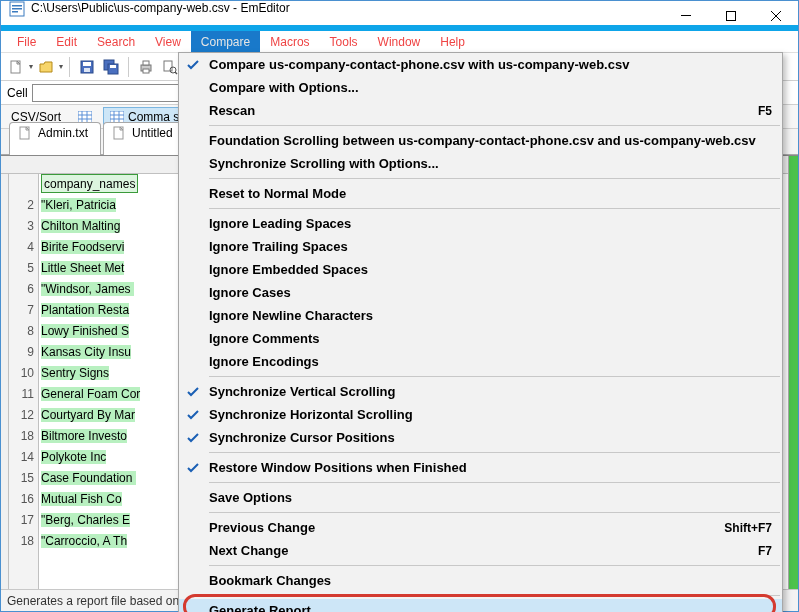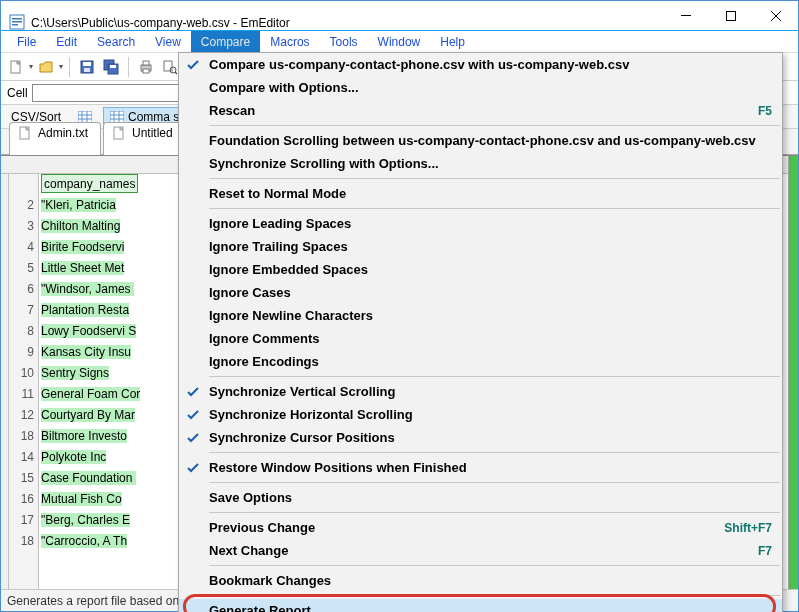--- a/index.html
+++ b/index.html
@@ -1,27 +1,27 @@
 <!DOCTYPE html>
 <html><head>
 <meta charset="utf-8">
 <style>
 * { box-sizing: border-box; margin: 0; padding: 0; font-family: "Segoe UI", Tahoma, sans-serif; font-size: 12px; }
 body { background: #fff; width: 799px; height: 612px; overflow: hidden; position: relative; }
 
 .window { border: 1px solid #4a90d0; width: 799px; height: 612px; display: flex; flex-direction: column; background: #fff; }
 
-.titlebar { height: 30px; background: #fff; display: flex; align-items: flex-end; padding-left: 8px; border-bottom: 1px solid #0ea5e9; }
+.titlebar { height: 30px; background: #fff; display: flex; align-items: flex-start; padding-left: 8px; border-bottom: 6px solid #0ea5e9; }
 .titlebar .icon { width: 16px; height: 16px; margin-right: 6px; display:inline-flex; }
 .titlebar .title { flex: 1; color: #000; font-size: 12px; }
 .win-controls { display: flex; }
 .win-btn { width: 45px; height: 29px; display: flex; align-items: center; justify-content: center; color: #222; }
 
 .menubar { height: 22px; display: flex; align-items: stretch; padding-left: 6px; border-bottom: 1px solid #e0e0e0; }
-.menu-item { padding: 0 10px; display: flex; align-items: center; color: #1d4ed8; }
+.menu-item { padding: 0 10px; display: flex; align-items: center; color: #ef4444; }
 .menu-item.active { background: #1979ca; color: #e5e5e5; }
 
 .toolbar { height: 28px; display: flex; align-items: center; border-bottom: 1px solid #d0d0d0; padding-left: 4px; gap:2px; }
 .tb-sep { width:1px; height:20px; background:#ccc; margin:0 4px; }
 .tb-btn { width: 22px; height:22px; display:flex; align-items:center; justify-content:center; }
 
 .cellbar { height: 24px; display: flex; align-items: center; border-bottom: 1px solid #d0d0d0; padding-left: 6px; gap:4px; }
 .cellbar .lbl { font-size:12px; }
 .cellbar input { flex:0 0 140px; height:18px; border:1px solid #8a8a8a; padding:0 2px; font-size:12px; }
 
@@ -48,21 +48,21 @@
 
 .right-strip { width:10px; background:linear-gradient(#4cc24c,#4cc24c); border-left:1px solid #aaa; }
 .left-marker { width:8px; background:#f0f0f0; border-right:1px solid #c0c0c0;}
 
 .statusbar { height:22px; border-top:1px solid #c8c8c8; display:flex; align-items:center; padding:0 6px; font-size:12px; color:#333; background:#f3f3f3; }
 
 .dropdown { position:absolute; left:178px; top:52px; width:605px; background:#f2f2f2; border:1px solid #a7a7a7; box-shadow: 3px 3px 6px rgba(0,0,0,0.25); z-index:100; }
 .dropdown .dd-row { display:flex; align-items:center; height:23px; padding-right:10px;font-weight:bold; }
 .dropdown .dd-check { width:28px; display:flex; align-items:center; justify-content:center; color:#1a5fb4; }
 .dropdown .dd-label { flex:1; color:#000; font-size:13px; padding-left:2px; white-space:nowrap; overflow:hidden; }
-.dropdown .dd-accel { color:#0f766e; font-size:12px; }
+.dropdown .dd-accel { color:#000000; font-size:12px; }
 .dropdown .dd-sep { height:1px; background:#c8c8c8; margin:3px 2px 3px 30px; }
 .dropdown .highlighted { background:#cde6f7; position:relative; }
 .highlight-ring { position:absolute; left:4px; right:6px; bottom:3px; height:25px; border:3px solid #d43a2f; border-radius:12px; pointer-events:none; }
 
 .watermark { position:absolute; right:140px; bottom:70px; font-size:28px; color:rgba(0,0,0,0.07); font-weight:bold; letter-spacing:1px; pointer-events:none; transform: translateY(0); }
 
 svg { display:block; }
 </style>
 </head>
 <body>
@@ -236,21 +236,21 @@
             <div>18</div>
           </div>
         <div class="code" id="code">
             <div><span class="header-row">company_names</span></div>
             <div><span class="hl">"Kleri, Patricia</span></div>
             <div><span class="hl">Chilton Malting</span></div>
             <div><span class="hl">Birite Foodservi</span></div>
             <div><span class="hl">Little Sheet Met</span></div>
             <div><span class="hl">"Windsor, James </span></div>
             <div><span class="hl">Plantation Resta</span></div>
-            <div><span class="hl">Lowy Foodservi S</span></div>
+            <div><span class="hl">Lowy Finished S</span></div>
             <div><span class="hl">Kansas City Insu</span></div>
             <div><span class="hl">Sentry Signs</span></div>
             <div><span class="hl">General Foam Cor</span></div>
             <div><span class="hl">Courtyard By Mar</span></div>
             <div><span class="hl">Biltmore Investo</span></div>
             <div><span class="hl">Polykote Inc</span></div>
             <div><span class="hl">Case Foundation </span></div>
             <div><span class="hl">Mutual Fish Co</span></div>
             <div><span class="hl">"Berg, Charles E</span></div>
             <div><span class="hl">"Carroccio, A Th</span></div>

